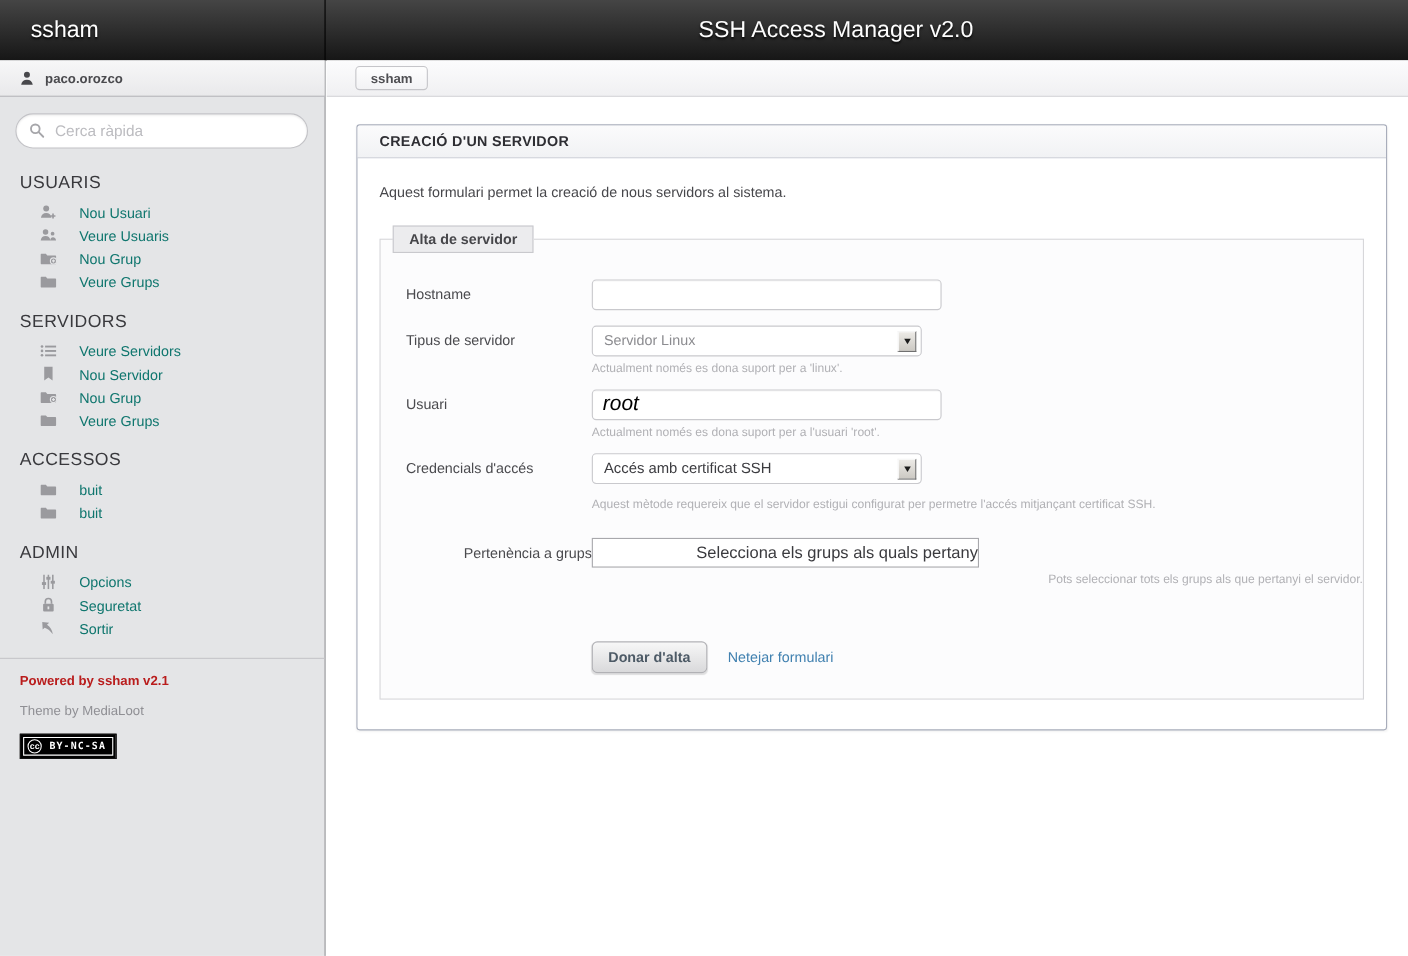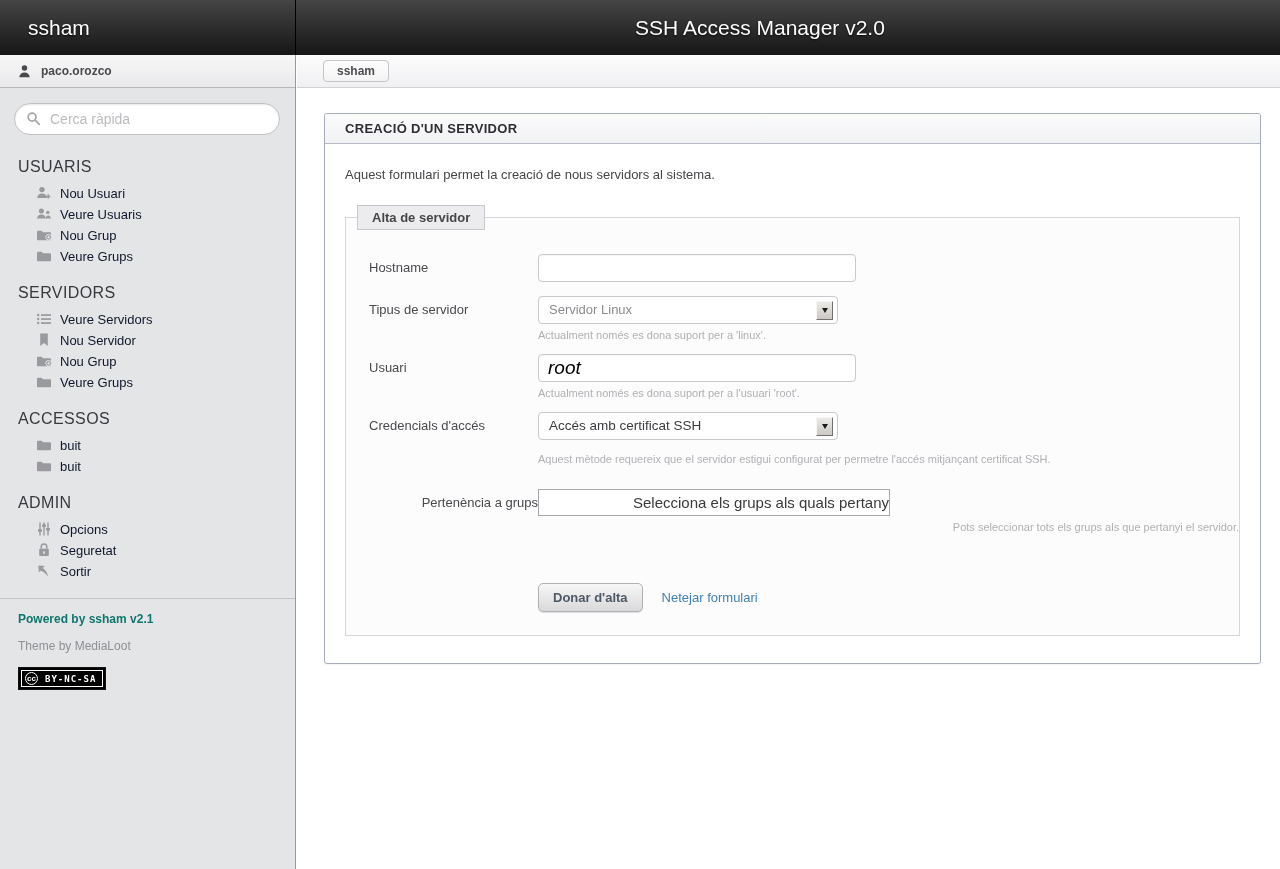--- a/index.html
+++ b/index.html
@@ -26,26 +26,26 @@
   .search-wrap { padding:15px 14px 6px 14px; position:relative; }
   .search-input { width:266px; height:32px; border-radius:16px; border:1px solid #c2c2c6;
     background:#fff; padding:0 12px 0 35px; font-size:14px; color:#555;
     box-shadow:inset 0 1px 2px rgba(0,0,0,.09); outline:none; }
   .search-input::placeholder { color:#bcbcc0; }
   .search-glyph { position:absolute; left:26px; top:23px; color:#a6a6aa; display:flex; }
 
   .section-title { font-size:16px; font-weight:normal; color:#39393d; letter-spacing:.4px;
     margin:17px 0 7px 0; padding-left:18px; }
   .menu ul { list-style:none; }
-  .nav-item { display:flex; align-items:center; gap:8px; padding:2px 0 3px 36px;
-    font-size:13px; color:#0f172a; cursor:pointer; }
+  .nav-item { display:flex; align-items:center; gap:20px; padding:2px 0 3px 36px;
+    font-size:13px; color:#0f766e; cursor:pointer; }
   .nav-item .icon { width:16px; height:16px; color:#9a9a9e; display:flex; flex-shrink:0; }
 
   .sidebar-footer { border-top:1px solid #c5c5c9; margin-top:16px; padding:13px 0 0 18px; }
-  .powered { font-size:12px; font-weight:bold; color:#0f766e; margin-bottom:13px; }
+  .powered { font-size:12px; font-weight:bold; color:#b91c1c; margin-bottom:13px; }
   .theme { font-size:12px; color:#8f8f94; margin-bottom:14px; }
   .cc-badge { display:inline-flex; align-items:center; gap:5px; background:#000;
     border:1px solid #111; padding:2px 7px 2px 4px; box-shadow:inset 0 0 0 2px #000, inset 0 0 0 3px #fff; cursor:pointer; }
   .cc-circ { width:13px; height:13px; border:1px solid #fff; border-radius:50%; color:#fff;
     font-size:8px; font-weight:bold; display:flex; align-items:center; justify-content:center; margin:2px; }
   .cc-text { color:#fff; font-family:"DejaVu Sans Mono", monospace; font-size:9px;
     font-weight:bold; letter-spacing:1px; padding-right:2px; }
 
   
   .main { position:absolute; top:55px; left:297px; right:0; bottom:0; background:#fff; }

